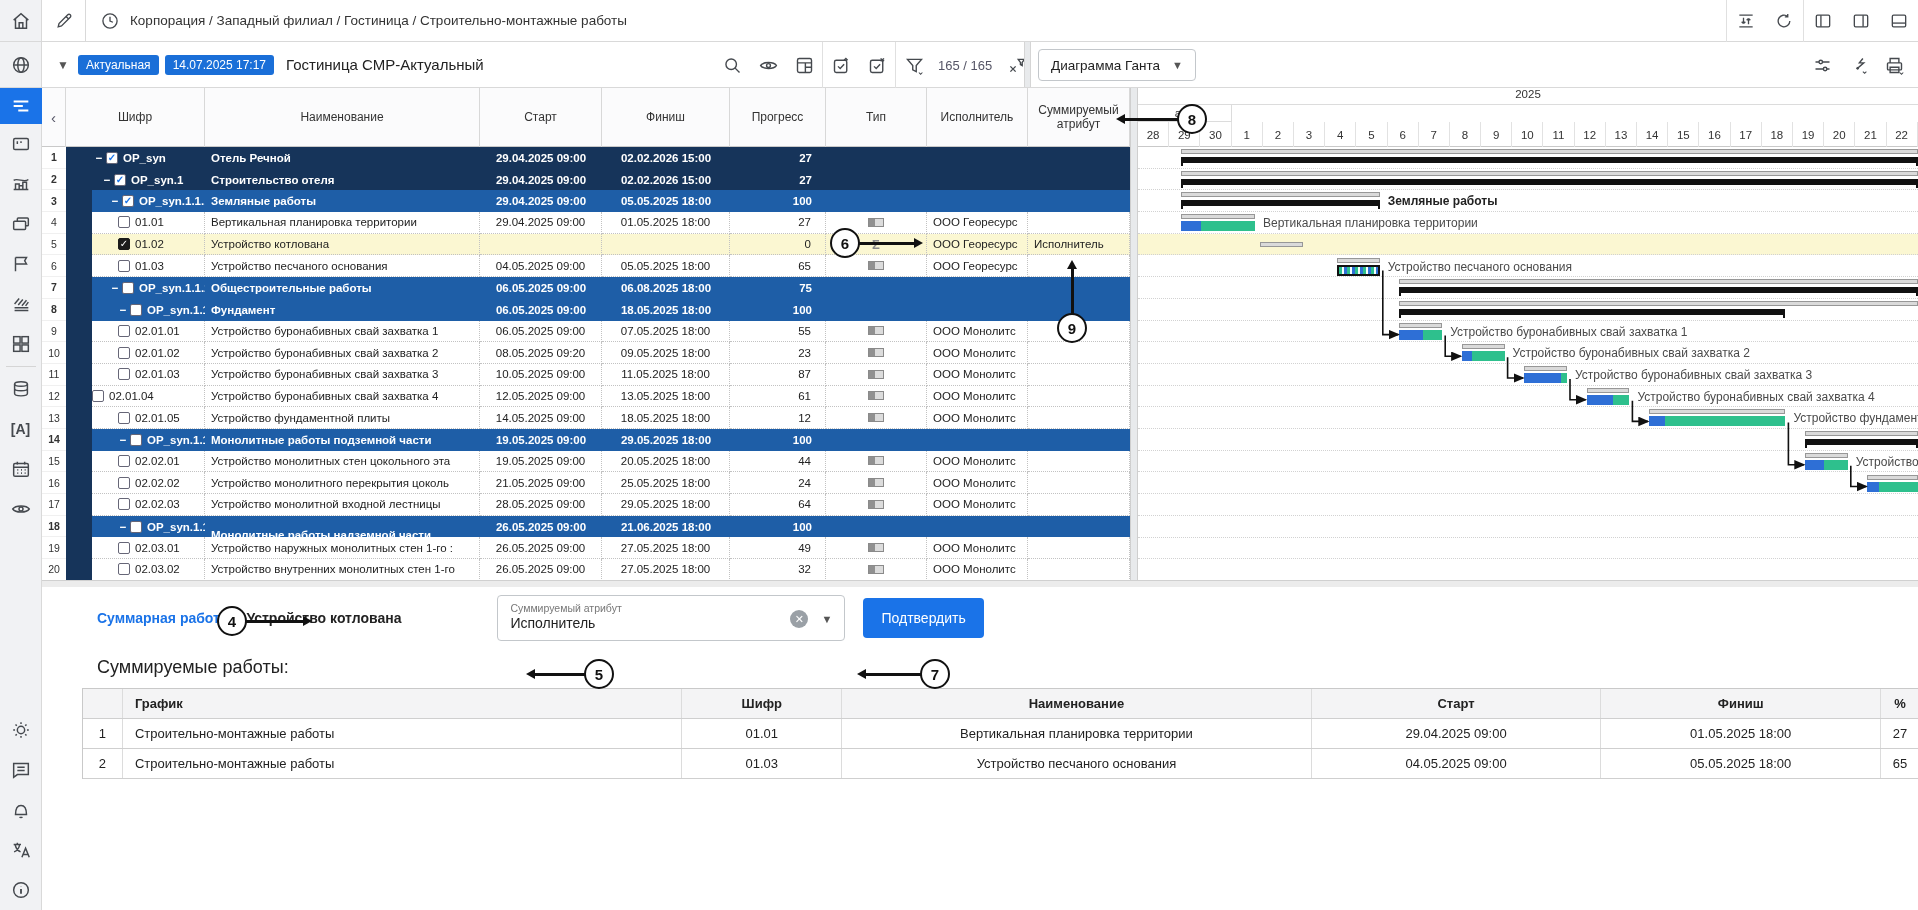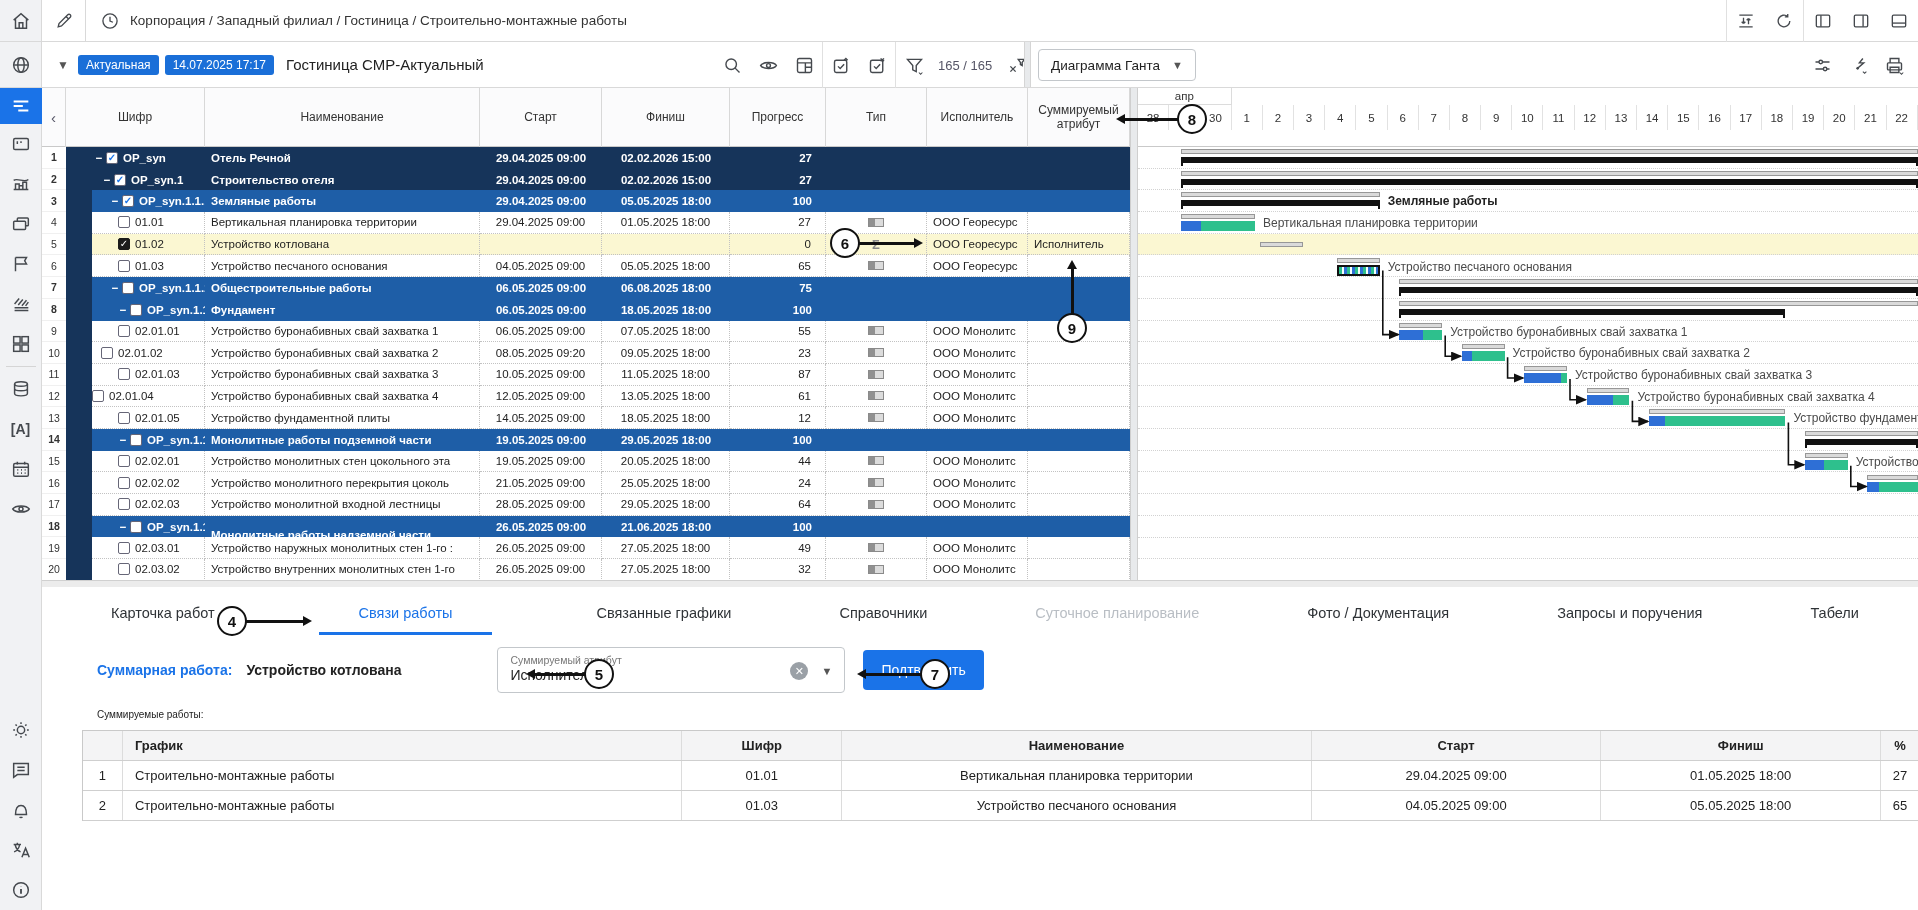--- a/index.html
+++ b/index.html
@@ -115,21 +115,21 @@
   .sum-value { font-weight:bold; font-size:14px; color:#222; margin-left:14px; }
   .attr-input { margin-left:96px; width:348px; height:46px; border:1px solid #c3c7cb; border-radius:4px; position:relative;
                 padding:6px 64px 4px 12px; }
   .attr-input .flabel { font-size:10.5px; color:#777; display:block; }
   .attr-input .fvalue { font-size:14px; color:#222; display:block; margin-top:1px; }
   .input-clear { position:absolute; right:36px; top:14px; width:18px; height:18px; border-radius:50%; background:#9aa0a6;
                  color:#fff; font-size:11px; display:flex; align-items:center; justify-content:center; }
   .input-caret { position:absolute; right:12px; top:17px; color:#555; font-size:11px; }
   .confirm-btn { margin-left:18px; height:40px; padding:0 18px; background:#1a73e8; color:#fff; border:none;
                  border-radius:4px; font-size:14px; font-family:"Liberation Sans",sans-serif; }
-  #sumworks { font-size:10px; color:#222; margin:8px 0 10px 55px; }
+  #sumworks { font-size:18px; color:#222; margin:8px 0 10px 55px; }
   #btable { margin-left:40px; width:1838px; border:1px solid #c9c9c9; border-bottom:none; font-size:13px; }
   .btr { display:flex; height:30px; border-bottom:1px solid #cfcfcf; }
   .btc { display:flex; align-items:center; justify-content:center; overflow:hidden; white-space:nowrap;
          border-right:1px solid #dcdcdc; height:100%; }
   .btc:last-child { border-right:none; }
   .btr.hdr { background:#f4f4f5; font-weight:bold; color:#222; }
   .btc.left { justify-content:flex-start; padding-left:12px; }
   .btr.hdr .btc.left { font-weight:bold; }
 
   
@@ -547,21 +547,21 @@
               <div class="cell num-right" style="width: 96px;">55</div>
               <div class="cell ctr" style="width: 101px;">
                 <span class="typeicon"></span>
               </div>
               <div class="cell padl" style="width: 101px;">ООО Монолитс</div>
               <div class="cell padl" style="width: 102px;"></div>
             </div>
             <div class="trow r-wht">
               <div class="cell gut" style="width: 24px;">10</div>
               <div class="cell strip" style="width: 26px;"></div>
-              <div class="cell " style="width: 113px; padding-left: 9px;">
+              <div class="cell " style="width: 113px; padding-left: 26px;">
                 <span class="cb"></span>
                 <span>02.01.02</span>
               </div>
               <div class="cell padl" style="width: 275px;">Устройство буронабивных свай захватка 2</div>
               <div class="cell ctr" style="width: 122px;">08.05.2025 09:20</div>
               <div class="cell ctr" style="width: 128px;">09.05.2025 18:00</div>
               <div class="cell num-right" style="width: 96px;">23</div>
               <div class="cell ctr" style="width: 101px;">
                 <span class="typeicon"></span>
               </div>
@@ -734,20 +734,21 @@
                 <span class="typeicon"></span>
               </div>
               <div class="cell padl" style="width: 101px;">ООО Монолитс</div>
               <div class="cell padl" style="width: 102px;"></div>
             </div>
           </div>
       </div>
       <div id="vsplit"></div>
       <div id="ganttpane">
         <div id="gantt-header">
+            <div class="g-year">2025</div>
             <div class="g-months">
               <div class="g-month" style="width: 93.6px;">апр</div>
             </div>
             <div class="g-days">
               <div class="g-day" style="width: 31.2px;">28</div>
               <div class="g-day" style="width: 31.2px;">29</div>
               <div class="g-day" style="width: 31.2px;">30</div>
               <div class="g-day" style="width: 31.2px;">1</div>
               <div class="g-day" style="width: 31.2px;">2</div>
               <div class="g-day" style="width: 31.2px;">3</div>
@@ -869,30 +870,20 @@
               <path d="M432 232 V252.7 H447.5" fill="none" stroke="#111" stroke-width="1.6" marker-end="url(#arr)"></path>
               <path d="M494.4 253.7 V274.4 H509.9" fill="none" stroke="#111" stroke-width="1.6" marker-end="url(#arr)"></path>
               <path d="M650.4 275.4 V317.8 H665.9" fill="none" stroke="#111" stroke-width="1.6" marker-end="url(#arr)"></path>
               <path d="M712.8 318.8 V339.5 H728.3" fill="none" stroke="#111" stroke-width="1.6" marker-end="url(#arr)"></path>
             </svg>
           </div>
       </div>
     </div>
 
     <div id="bottompanel">
-      <div id="tabs">
-          <div class="tab">Карточка работ</div>
-          <div class="tab active">Связи работы</div>
-          <div class="tab">Связанные графики</div>
-          <div class="tab">Справочники</div>
-          <div class="tab disabled">Суточное планирование</div>
-          <div class="tab">Фото / Документация</div>
-          <div class="tab">Запросы и поручения</div>
-          <div class="tab">Табели</div>
-        </div>
       <div id="detailrow">
         <span class="sum-label">Суммарная работа:</span>
         <span class="sum-value">Устройство котлована</span>
         <div class="attr-input">
           <span class="flabel">Суммируемый атрибут</span>
           <span class="fvalue">Исполнитель</span>
           <span class="input-clear">✕</span>
           <span class="input-caret">▼</span>
         </div>
         <button class="confirm-btn">Подтвердить</button>

